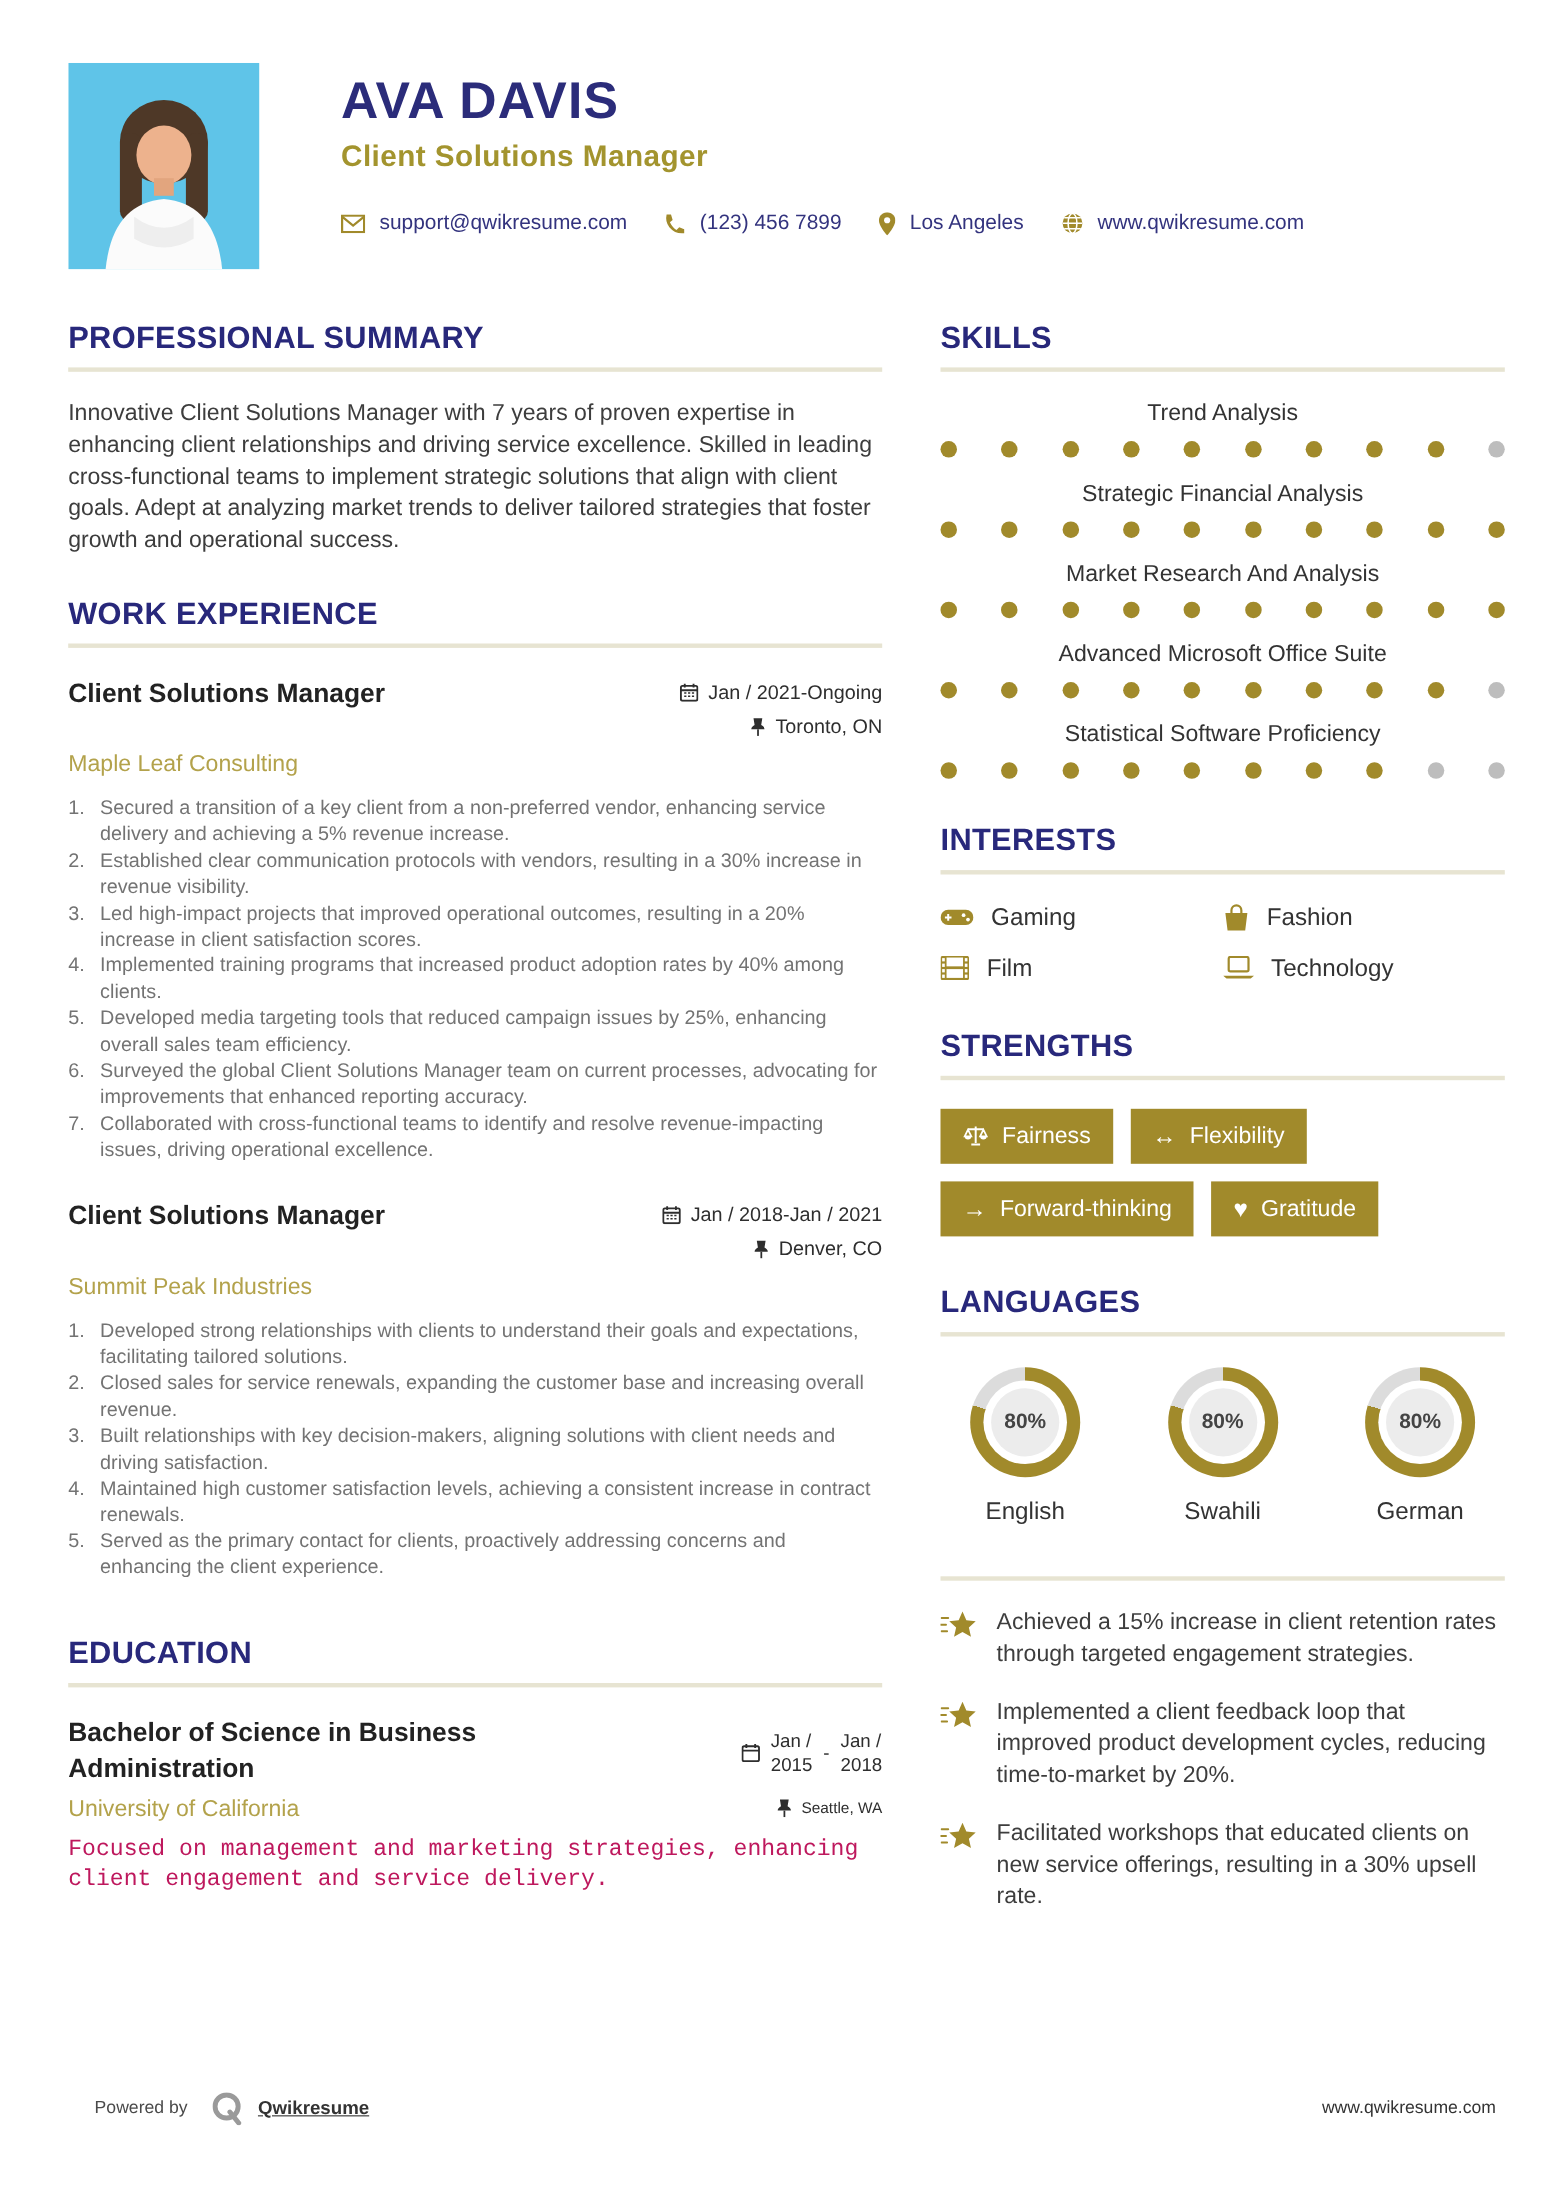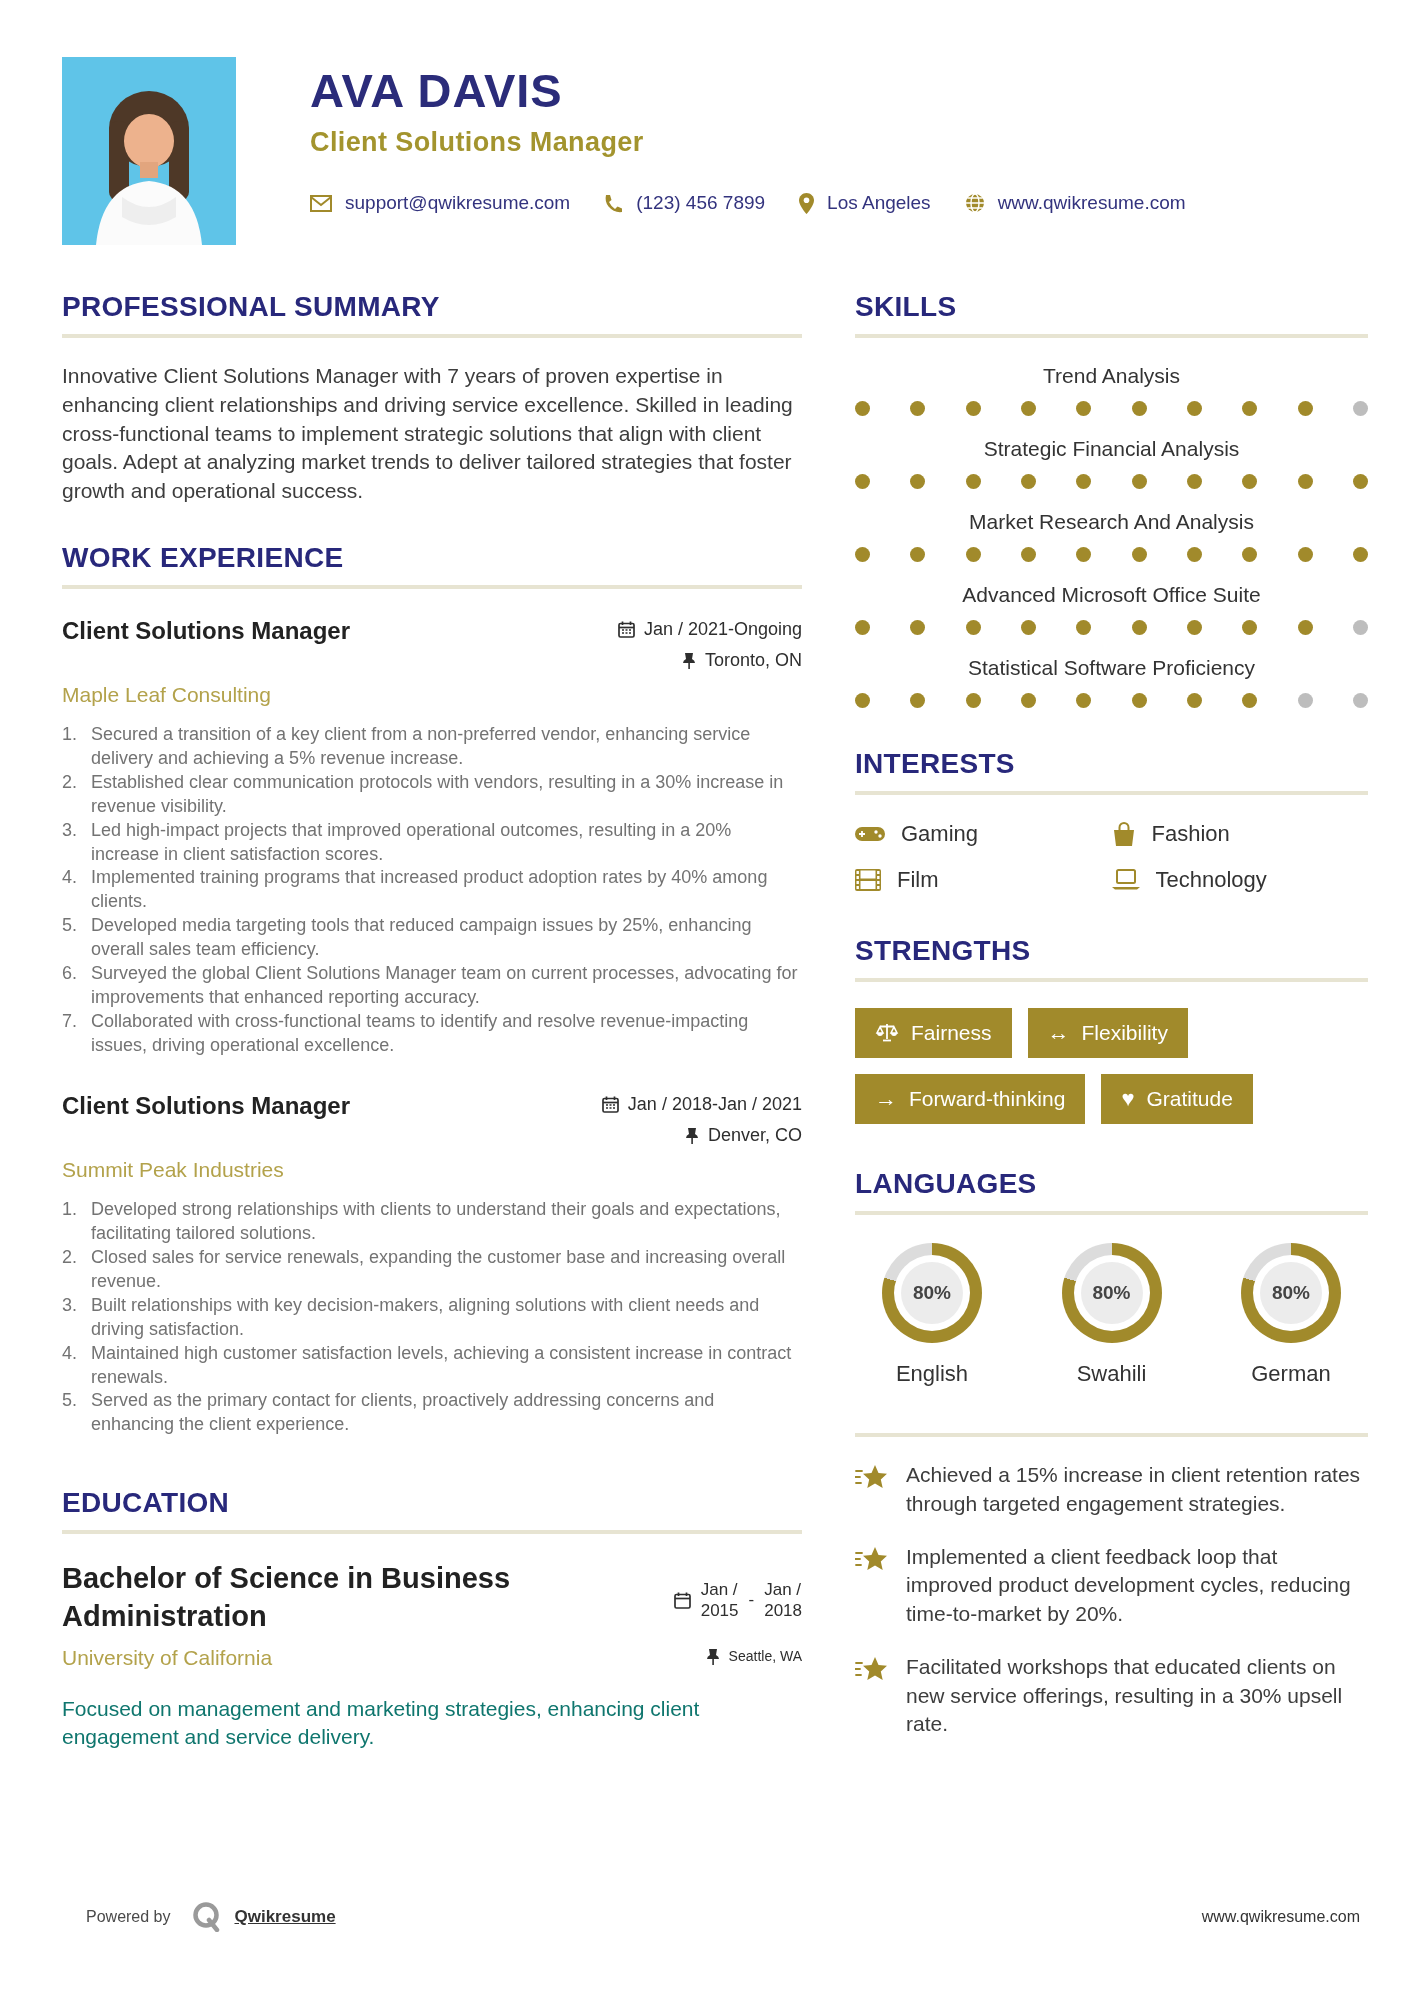--- a/index.html
+++ b/index.html
@@ -36,27 +36,27 @@
   ol.bullets { margin-top:16px; counter-reset:item; }
   ol.bullets li {
     list-style:none; counter-increment:item; position:relative;
     padding-left:29px; font-size:18px; line-height:1.33; color:#737373;
   }
   ol.bullets li::before { content:counter(item) "."; position:absolute; left:0; }
   
   .edu-sec { margin-top:50px; }
   .edu-body { margin-top:26px; }
   .edu-top { display:flex; justify-content:space-between; }
-  .degree { font-size:29px; font-weight:bold; color:#222222; width:450px; line-height:1.3; }
+  .degree { font-size:24px; font-weight:bold; color:#222222; width:450px; line-height:1.3; }
   .edu-date { display:flex; align-items:center; gap:10px; padding-top:4px; }
   .edu-col { font-size:17px; color:#2e2e2e; line-height:1.25; }
   .edu-dash { font-size:17px; color:#2e2e2e; }
   .school { font-size:21px; color:#b3a24b; margin-top:10px; }
   .edu-loc { display:flex; justify-content:flex-end; align-items:center; gap:9px; font-size:14px; color:#2e2e2e; margin-top:-22px; }
-  .edu-desc { font-size:21px; line-height:1.37; color:#0f766e; margin-top:30px; }
+  .edu-desc { font-size:21px; line-height:1.37; color:#be185d; margin-top:16px;font-family:Liberation Mono, monospace; }
   
   .skill-name { font-size:21px; color:#333333; margin-top:21px;text-align:center; }
   .dots { display:flex; justify-content:space-between; margin-top:13px; margin-bottom:9px; }
   .dot { width:15px; height:15px; border-radius:50%; display:inline-block; }
   .dot-on { background:#a18a2b; }
   .dot-off { background:#bdbdbd; }
   
   .int-sec { margin-top:40px; }
   .int-grid { display:grid; grid-template-columns:1fr 1fr; row-gap:20px; margin-top:26px; }
   .int-item { display:flex; align-items:center; gap:16px; font-size:22px; color:#333333; }

